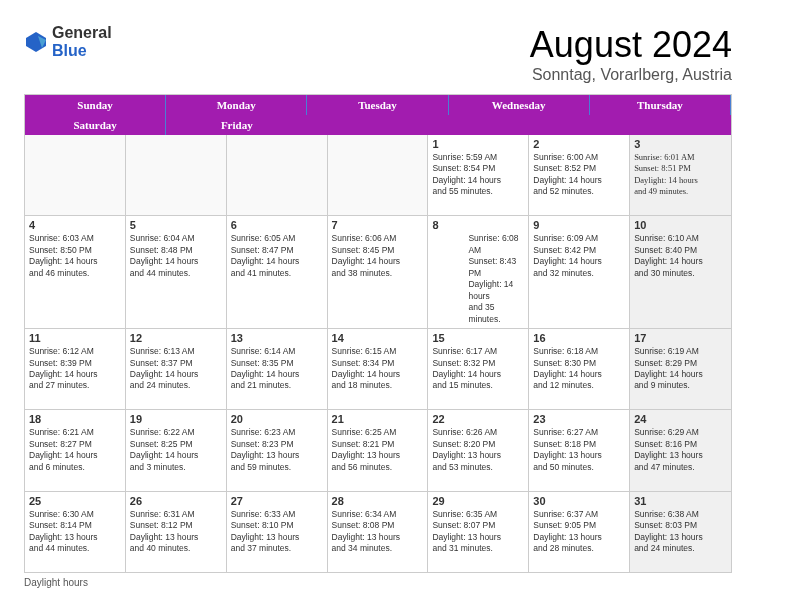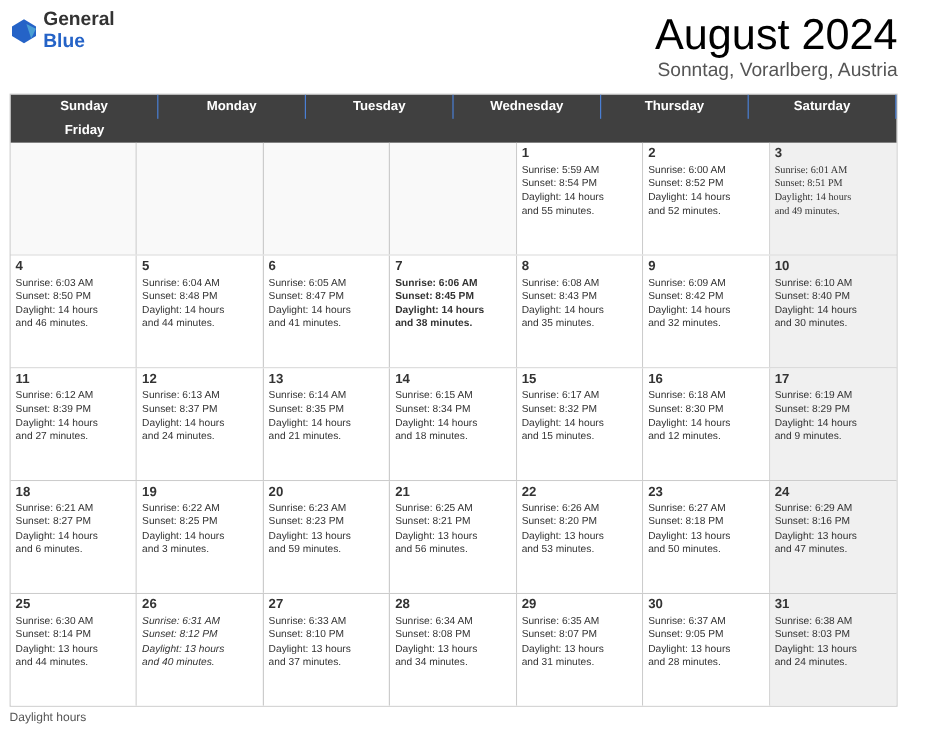--- a/index.html
+++ b/index.html
@@ -6,21 +6,21 @@
     body {
       font-family: Arial, sans-serif;
       background: #fff;
       width: 792px;
       height: 612px;
       overflow: hidden;
     }
     .page {
       width: 756px;
       height: 612px;
-      padding: 8px;
+      padding: 24px;
       display: flex;
       flex-direction: column;
     }
     .header {
       display: flex;
       align-items: flex-start;
       justify-content: space-between;
       margin-bottom: 10px;
     }
     .logo {
@@ -60,22 +60,23 @@
       color: #555;
     }
     .calendar {
       flex: 1;
       display: flex;
       flex-direction: column;
       border: 1px solid #ccc;
     }
     .cal-header-row {
       display: grid;
-      grid-template-columns: repeat(6, 1fr);
-      background: #404040;
+      grid-template-columns: repeat(5, 1fr);
+      background: #a21caf;
+      font-family: Liberation Serif, serif;
     }
     .cal-header-cell {
       color: #fff;
       font-size: 11px;
       font-weight: bold;
       text-align: center;
       padding: 4px 2px;
       border-right: 1px solid #4a7fd4;
     }
     .cal-header-cell:last-child { border-right: none; }
@@ -196,28 +197,28 @@
           </div>
           <div class="cal-cell">
             <div class="day-num">6</div>
             <div class="day-info" style="white-space: pre-line;">Sunrise: 6:05 AM
 Sunset: 8:47 PM
 Daylight: 14 hours
 and 41 minutes.</div>
           </div>
           <div class="cal-cell">
             <div class="day-num">7</div>
-            <div class="day-info" style="white-space: pre-line; font-weight: bold;">Sunrise: 6:06 AM
+            <div class="day-info" style="white-space: pre-line;">Sunrise: 6:06 AM
 Sunset: 8:45 PM
 Daylight: 14 hours
 and 38 minutes.</div>
           </div>
           <div class="cal-cell">
             <div class="day-num">8</div>
-            <div class="day-info" style="white-space: pre-line;">Sunrise: 6:08 AM
+            <div class="day-info" style="white-space: pre-line; margin-left: 36px;">Sunrise: 6:08 AM
 Sunset: 8:43 PM
 Daylight: 14 hours
 and 35 minutes.</div>
           </div>
           <div class="cal-cell">
             <div class="day-num">9</div>
             <div class="day-info" style="white-space: pre-line;">Sunrise: 6:09 AM
 Sunset: 8:42 PM
 Daylight: 14 hours
 and 32 minutes.</div>
@@ -335,21 +336,21 @@
         <div class="cal-week">
           <div class="cal-cell">
             <div class="day-num">25</div>
             <div class="day-info" style="white-space: pre-line;">Sunrise: 6:30 AM
 Sunset: 8:14 PM
 Daylight: 13 hours
 and 44 minutes.</div>
           </div>
           <div class="cal-cell">
             <div class="day-num">26</div>
-            <div class="day-info" style="white-space: pre-line; font-style: italic;">Sunrise: 6:31 AM
+            <div class="day-info" style="white-space: pre-line;">Sunrise: 6:31 AM
 Sunset: 8:12 PM
 Daylight: 13 hours
 and 40 minutes.</div>
           </div>
           <div class="cal-cell">
             <div class="day-num">27</div>
             <div class="day-info" style="white-space: pre-line;">Sunrise: 6:33 AM
 Sunset: 8:10 PM
 Daylight: 13 hours
 and 37 minutes.</div>

